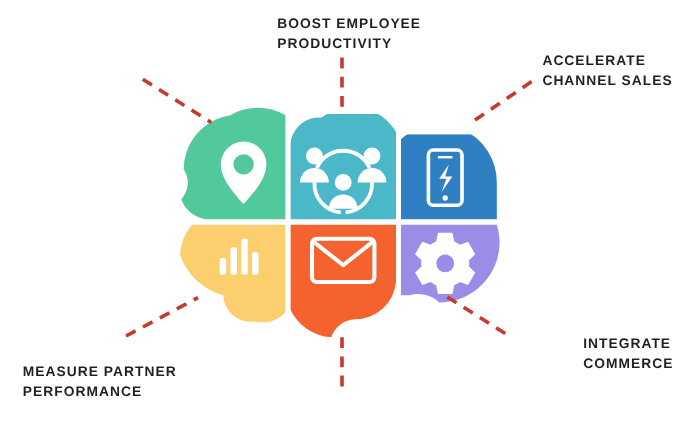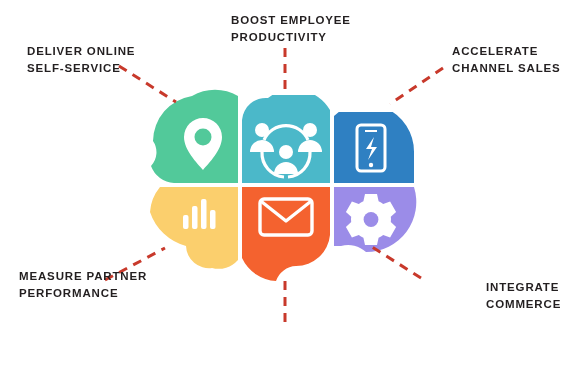--- a/index.html
+++ b/index.html
@@ -30,21 +30,21 @@
     line-height: 17px;
     white-space: pre-line;
     text-transform: uppercase;
   }
   .label.l-left   { text-align: left; }
 
   
   #lbl-deliver       { left: 27px;  top: 43px;  }
   #lbl-boost         { left: 231px; top: 12px;  }
   #lbl-accelerate    { left: 452px; top: 43px;  }
-  #lbl-measure       { left: 19px;  top: 268px; }
+  #lbl-measure       { left: 19px;  top: 302px; }
   #lbl-drive         { left: 239px; top: 328px; }
   #lbl-integrate     { left: 442px; top: 279px; margin-left: 44px; }
 
   svg { display: block; }
 </style>
 </head>
 <body>
 
 <div id="stage">
 
@@ -176,22 +176,20 @@
     <g stroke="#c8392b" stroke-width="3" stroke-linecap="butt">
       <line x1="119" y1="66" x2="176" y2="102" stroke-dasharray="9 7"></line>
       <line x1="285" y1="48" x2="285" y2="95" stroke-dasharray="9 7"></line>
       <line x1="443" y1="68" x2="390" y2="104" stroke-dasharray="9 7"></line>
       <line x1="105" y1="280" x2="165" y2="248" stroke-dasharray="9 7"></line>
       <line x1="285" y1="322" x2="285" y2="278" stroke-dasharray="9 7"></line>
       <line x1="421" y1="278" x2="372" y2="247" stroke-dasharray="9 7"></line>
     </g>
   </svg>
 
-  <div class="label l-left" id="lbl-deliver">DELIVER ONLINE
-SELF-SERVICE</div>
 
   <div class="label l-left" id="lbl-boost">BOOST EMPLOYEE
 PRODUCTIVITY</div>
 
   <div class="label l-left" id="lbl-accelerate">ACCELERATE
 CHANNEL SALES</div>
 
   <div class="label l-left" id="lbl-measure">MEASURE PARTNER
 PERFORMANCE</div>
 

